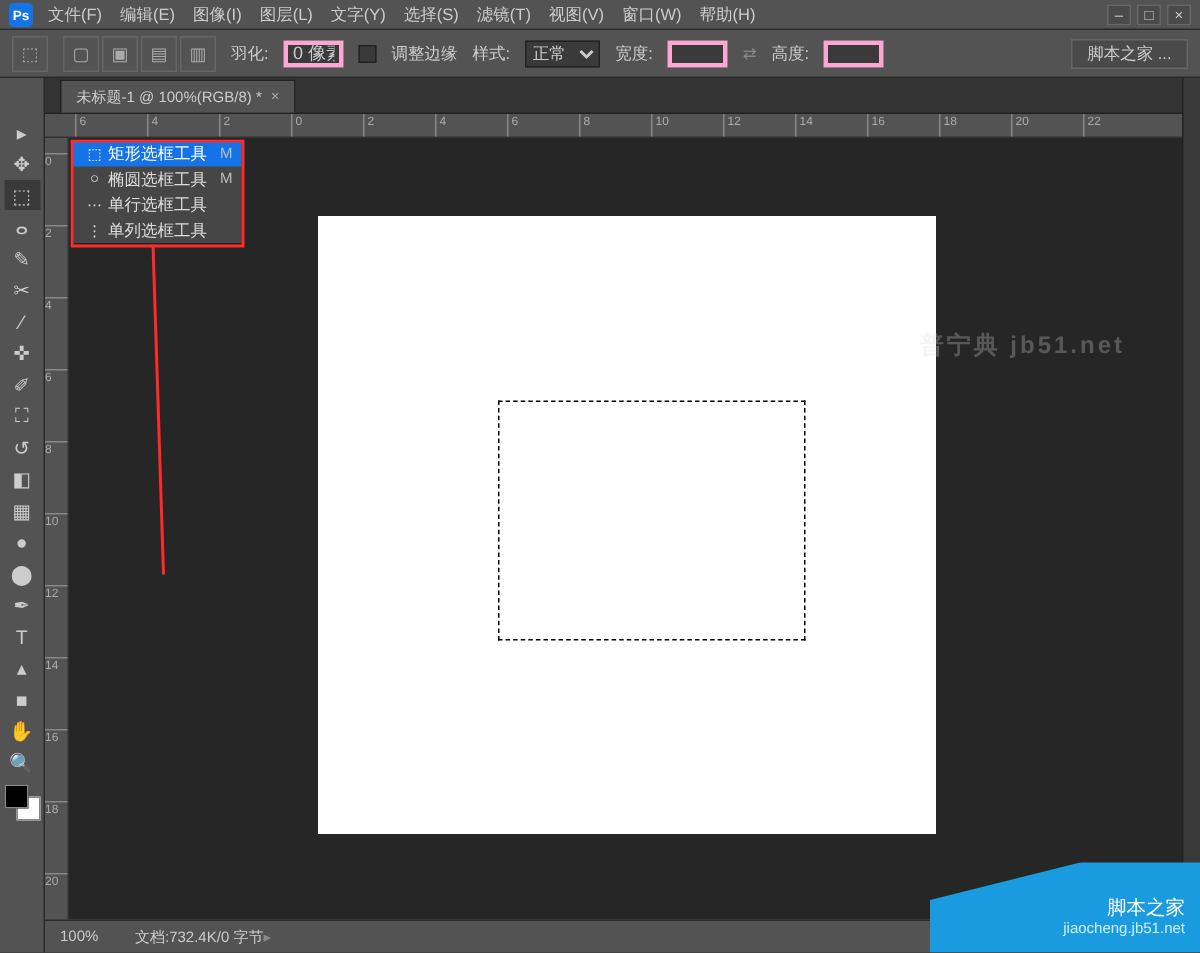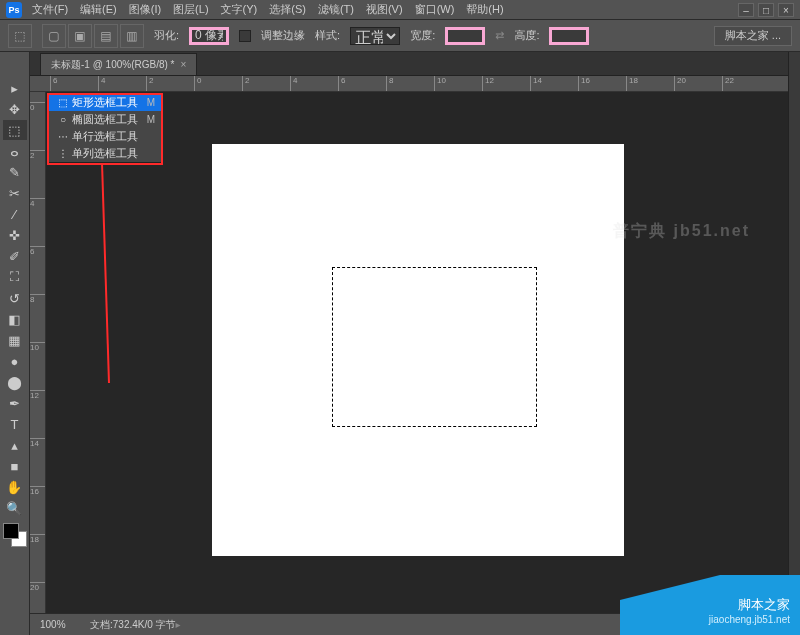--- a/index.html
+++ b/index.html
@@ -9,21 +9,21 @@
 .ps-logo { width: 16px; height: 16px; background: #1473e6; border-radius: 3px; display: flex; align-items: center; justify-content: center; color: #fff; font-size: 9px; font-weight: bold; margin-right: 10px; }
 .menu-bar { display: flex; gap: 12px; font-size: 11px; color: #ccc; }
 .menu-item { cursor: pointer; text-align: right; }
 .win-controls { position: absolute; right: 6px; top: 3px; display: flex; gap: 4px; }
 .win-btn { width: 16px; height: 14px; background: #4a4a4a; border: 1px solid #666; color: #ccc; font-size: 10px; display: flex; align-items: center; justify-content: center; cursor: pointer; }
 
 .options-bar { height: 32px; background: #535353; display: flex; align-items: center; padding: 0 8px; gap: 10px; font-size: 11px; color: #ccc; border-bottom: 1px solid #2a2a2a; }
 .opt-icon { width: 24px; height: 24px; border: 1px solid #666; display: flex; align-items: center; justify-content: center; color: #aaa; font-size: 12px; }
 .opt-label { color: #ccc; }
 .opt-input { width: 40px; height: 18px; background: #3a3a3a; border: 3px solid #f9a8d4; color: #ccc; font-size: 12px; padding: 0 3px; }
-.opt-select { width: 50px; height: 18px; background: #3a3a3a; border: 1px solid #222; color: #ccc; font-size: 16px; }
+.opt-select { width: 50px; height: 18px; background: #3a3a3a; border: 1px solid #222; color: #ccc; font-size: 11px; }
 .opt-checkbox { width: 12px; height: 12px; background: #3a3a3a; border: 1px solid #222; }
 .opt-button { height: 20px; padding: 0 10px; background: #4a4a4a; border: 1px solid #666; color: #ccc; font-size: 11px; cursor: pointer; }
 
 .tab-bar { height: 24px; background: #333; display: flex; align-items: flex-end; padding-left: 40px; border-bottom: 1px solid #222; }
 .doc-tab { height: 22px; background: #535353; padding: 3px 10px; font-size: 10px; color: #ccc; border: 1px solid #222; border-bottom: none; display: flex; align-items: center; gap: 6px; }
 .tab-close { color: #aaa; cursor: pointer; }
 
 .rulers-h { position: absolute; top: 76px; left: 30px; right: 12px; height: 16px; background: #535353; border-bottom: 1px solid #333; overflow: hidden; }
 .ruler-mark-h { position: absolute; top: 0; width: 1px; height: 16px; border-left: 1px solid #888; font-size: 8px; color: #aaa; padding-left: 2px; }
 

